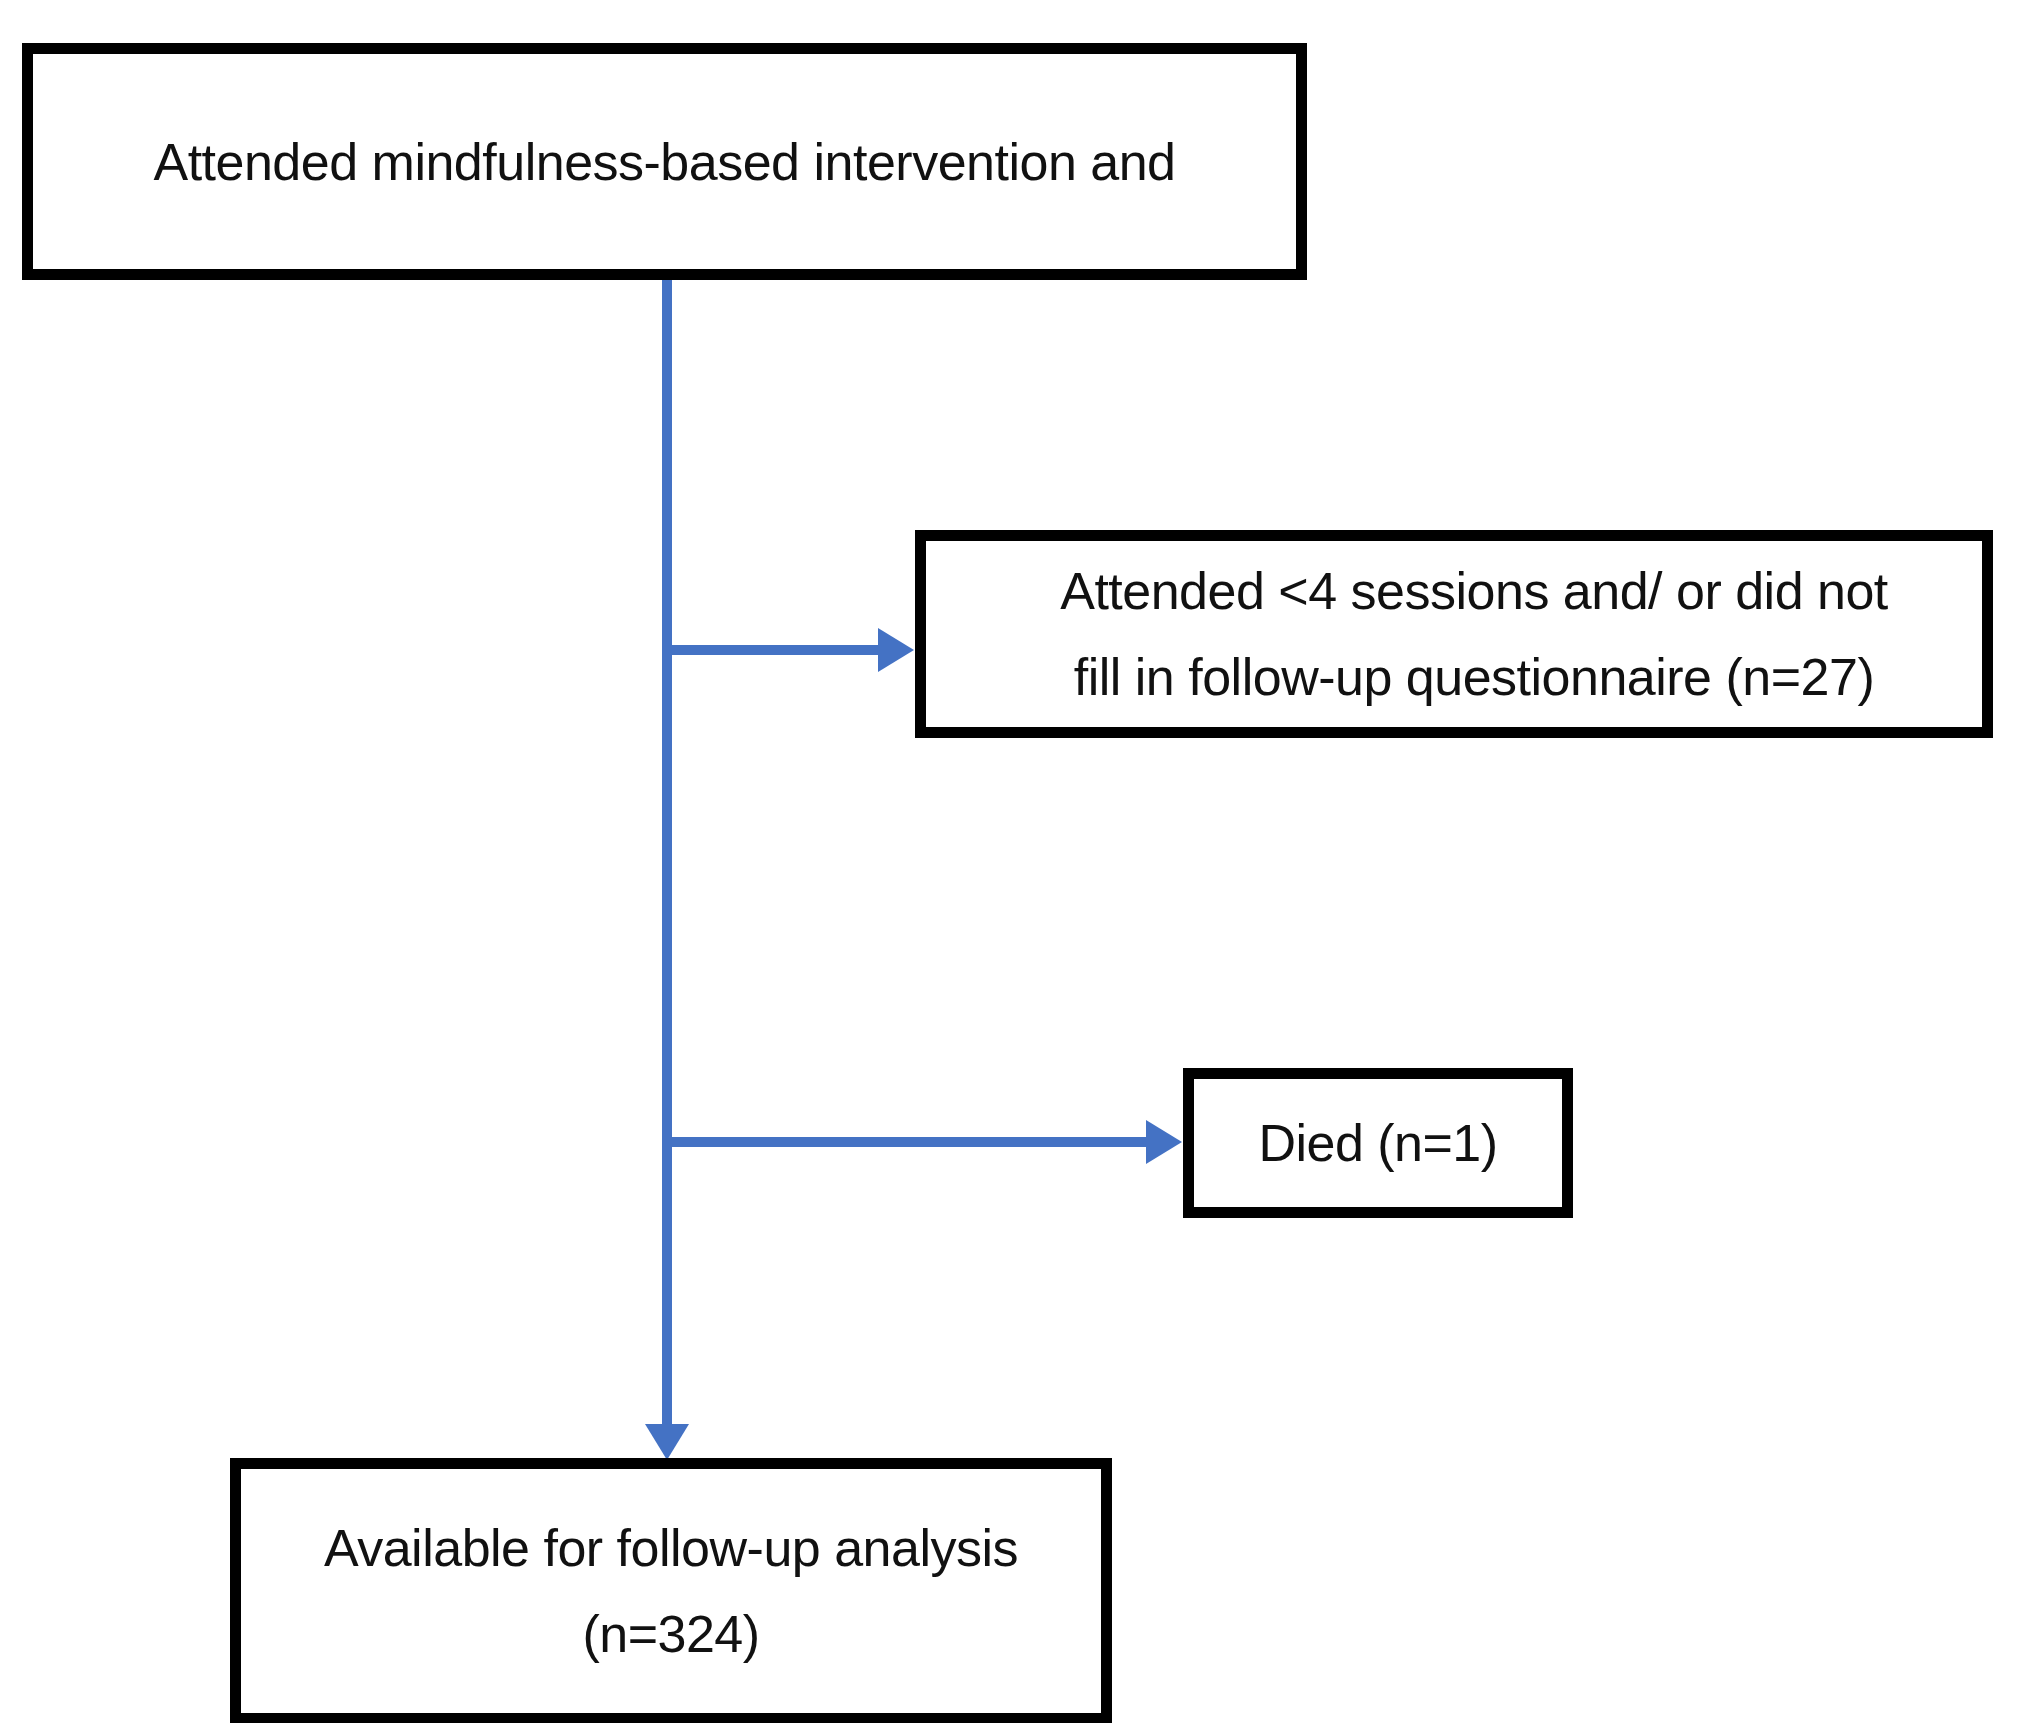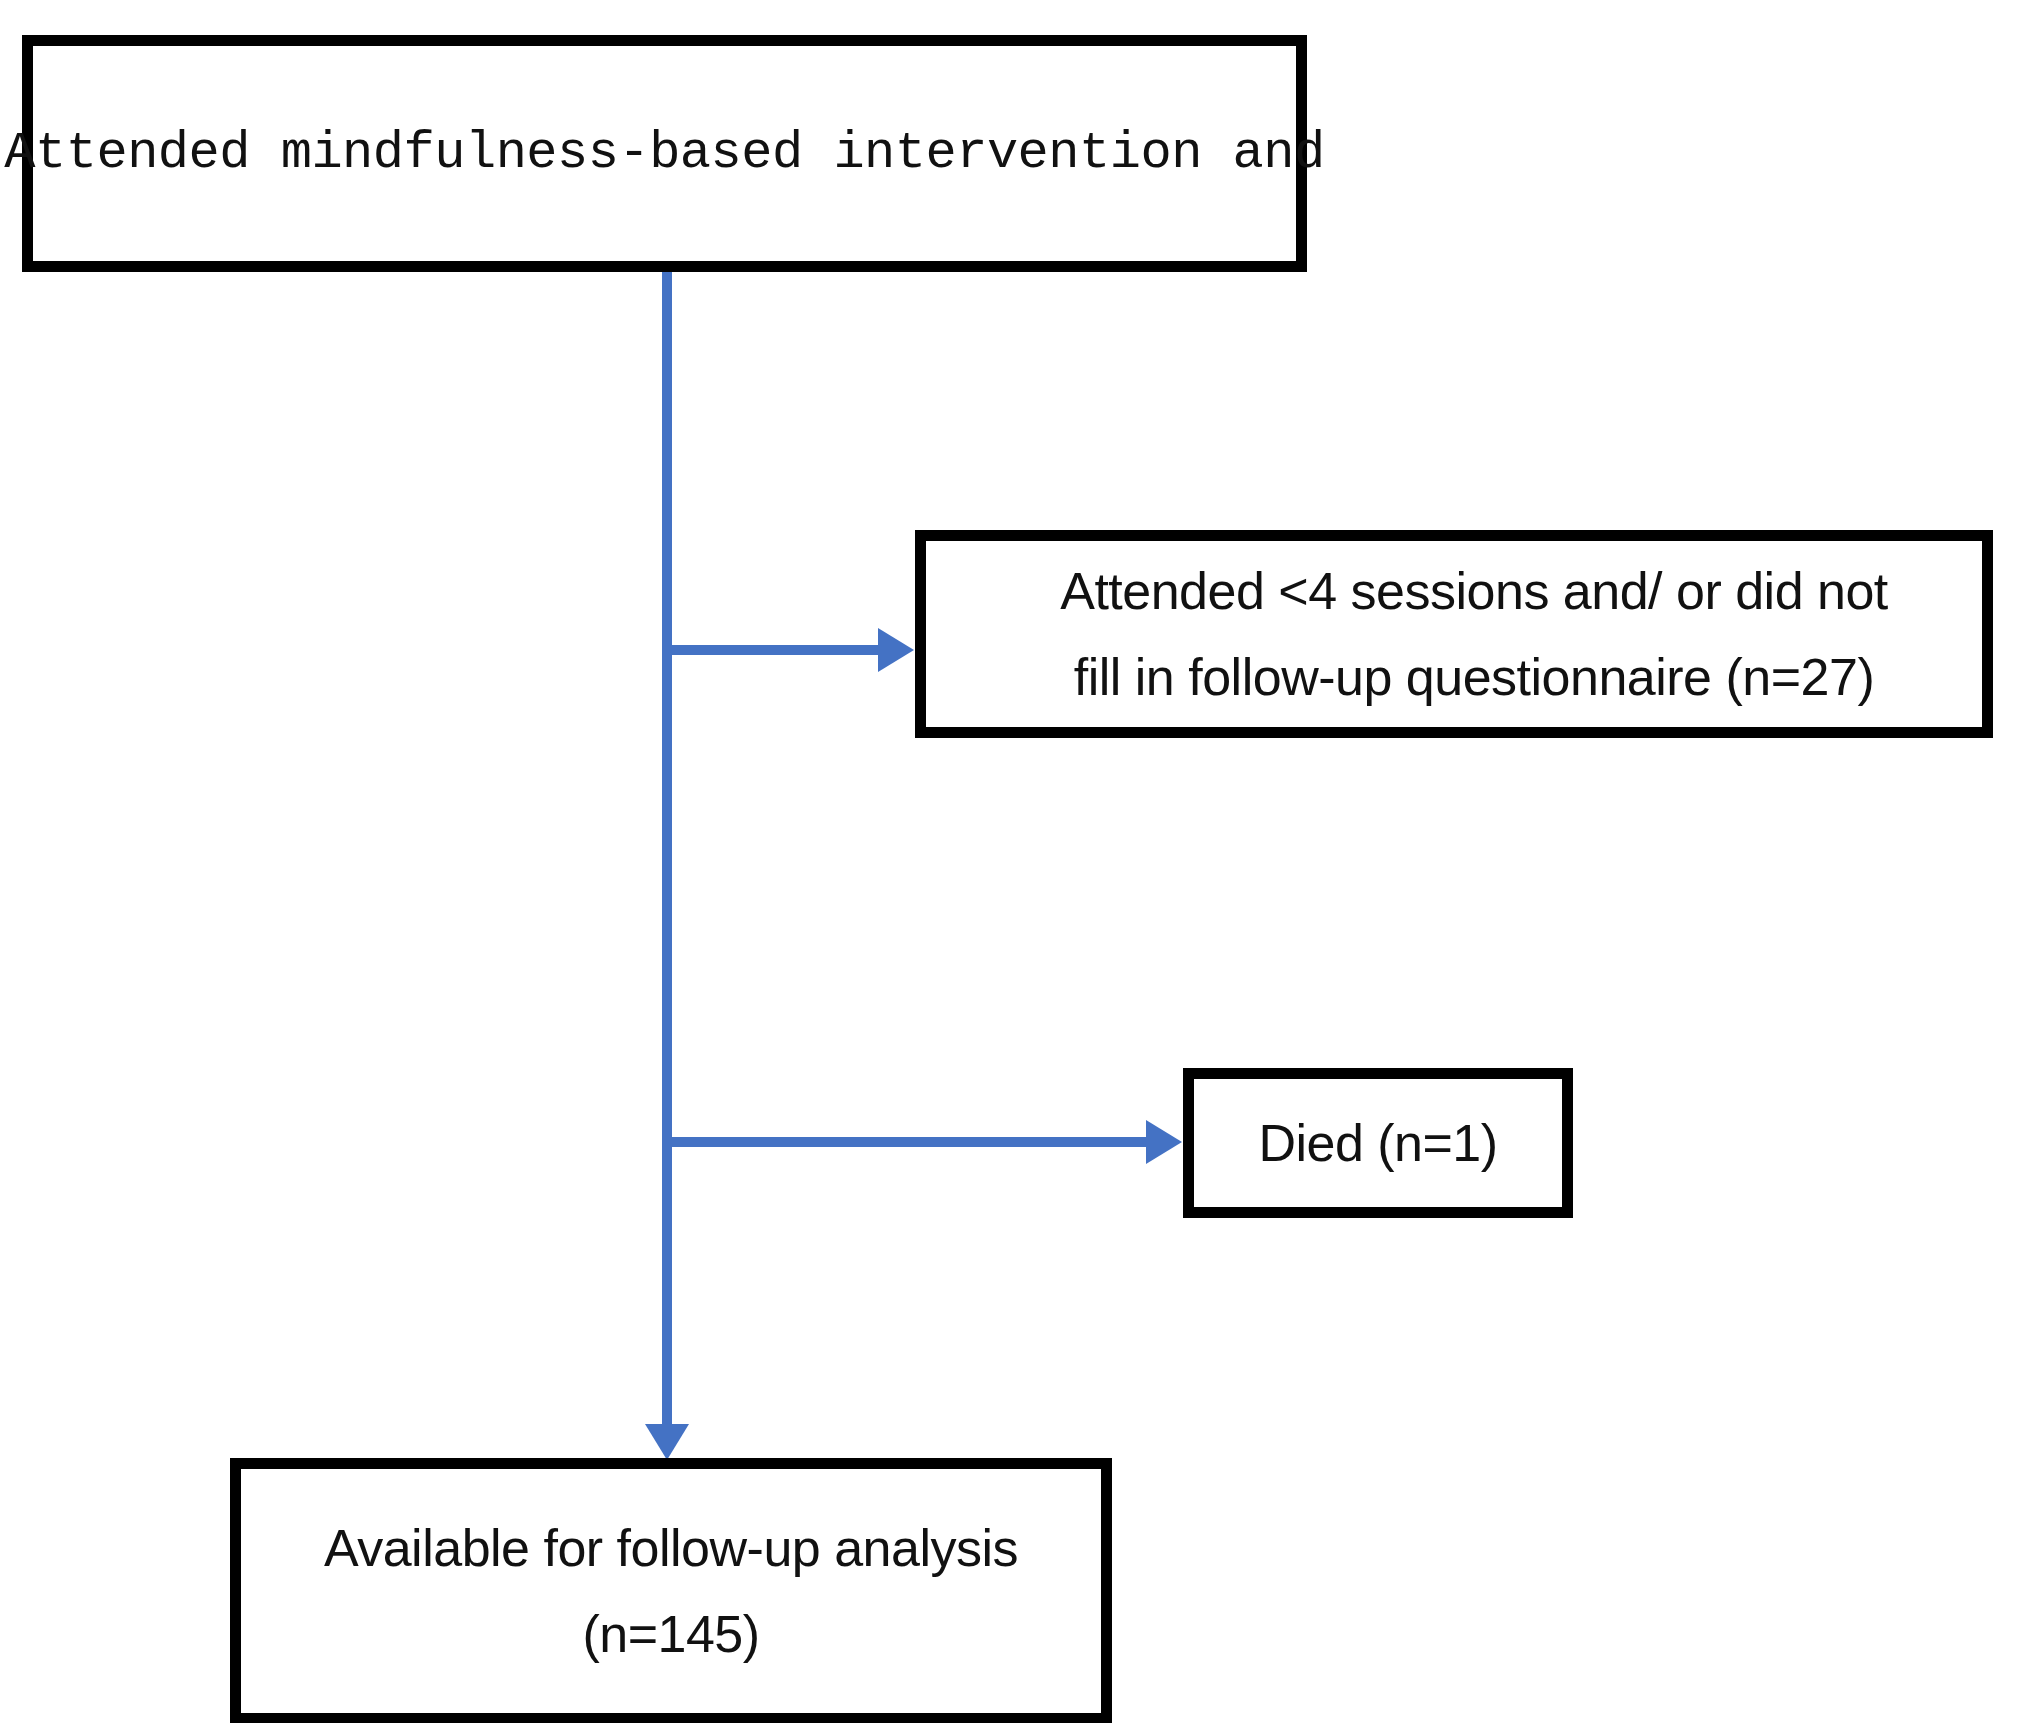--- a/index.html
+++ b/index.html
@@ -27,21 +27,21 @@
     justify-content: center;
     text-align: center;
     font-size: 52px;
     line-height: 86px;
     letter-spacing: -0.5px;
     z-index: 2;
   }
   .node .line {
     white-space: nowrap;
   }
-  #node-enrolled   { left: 22px;   top: 35px;   width: 1285px; height: 237px; font-family: Liberation Mono, monospace; }
+  #node-enrolled   { left: 22px;   top: 43px;   width: 1285px; height: 237px; }
   #node-excluded   { left: 915px;  top: 530px;  width: 1078px; height: 208px; padding-left: 40px; }
   #node-died       { left: 1183px; top: 1068px; width: 390px;  height: 150px; }
   #node-followup   { left: 230px;  top: 1458px; width: 882px;  height: 266px; }
 
   #connector-layer {
     position: absolute;
     left: 0;
     top: 0;
     width: 2019px;
     height: 1723px;
@@ -84,16 +84,16 @@
     <div class="line">Attended &lt;4 sessions and/ or did not</div>
     <div class="line">fill in follow-up questionnaire (n=27)</div>
   </div>
 
   <div class="node" id="node-died">
     <div class="line">Died (n=1)</div>
   </div>
 
   <div class="node" id="node-followup">
     <div class="line">Available for follow-up analysis</div>
-    <div class="line">(n=145)</div>
+    <div class="line">(n=324)</div>
   </div>
 
 </div>
 
 </body></html>

